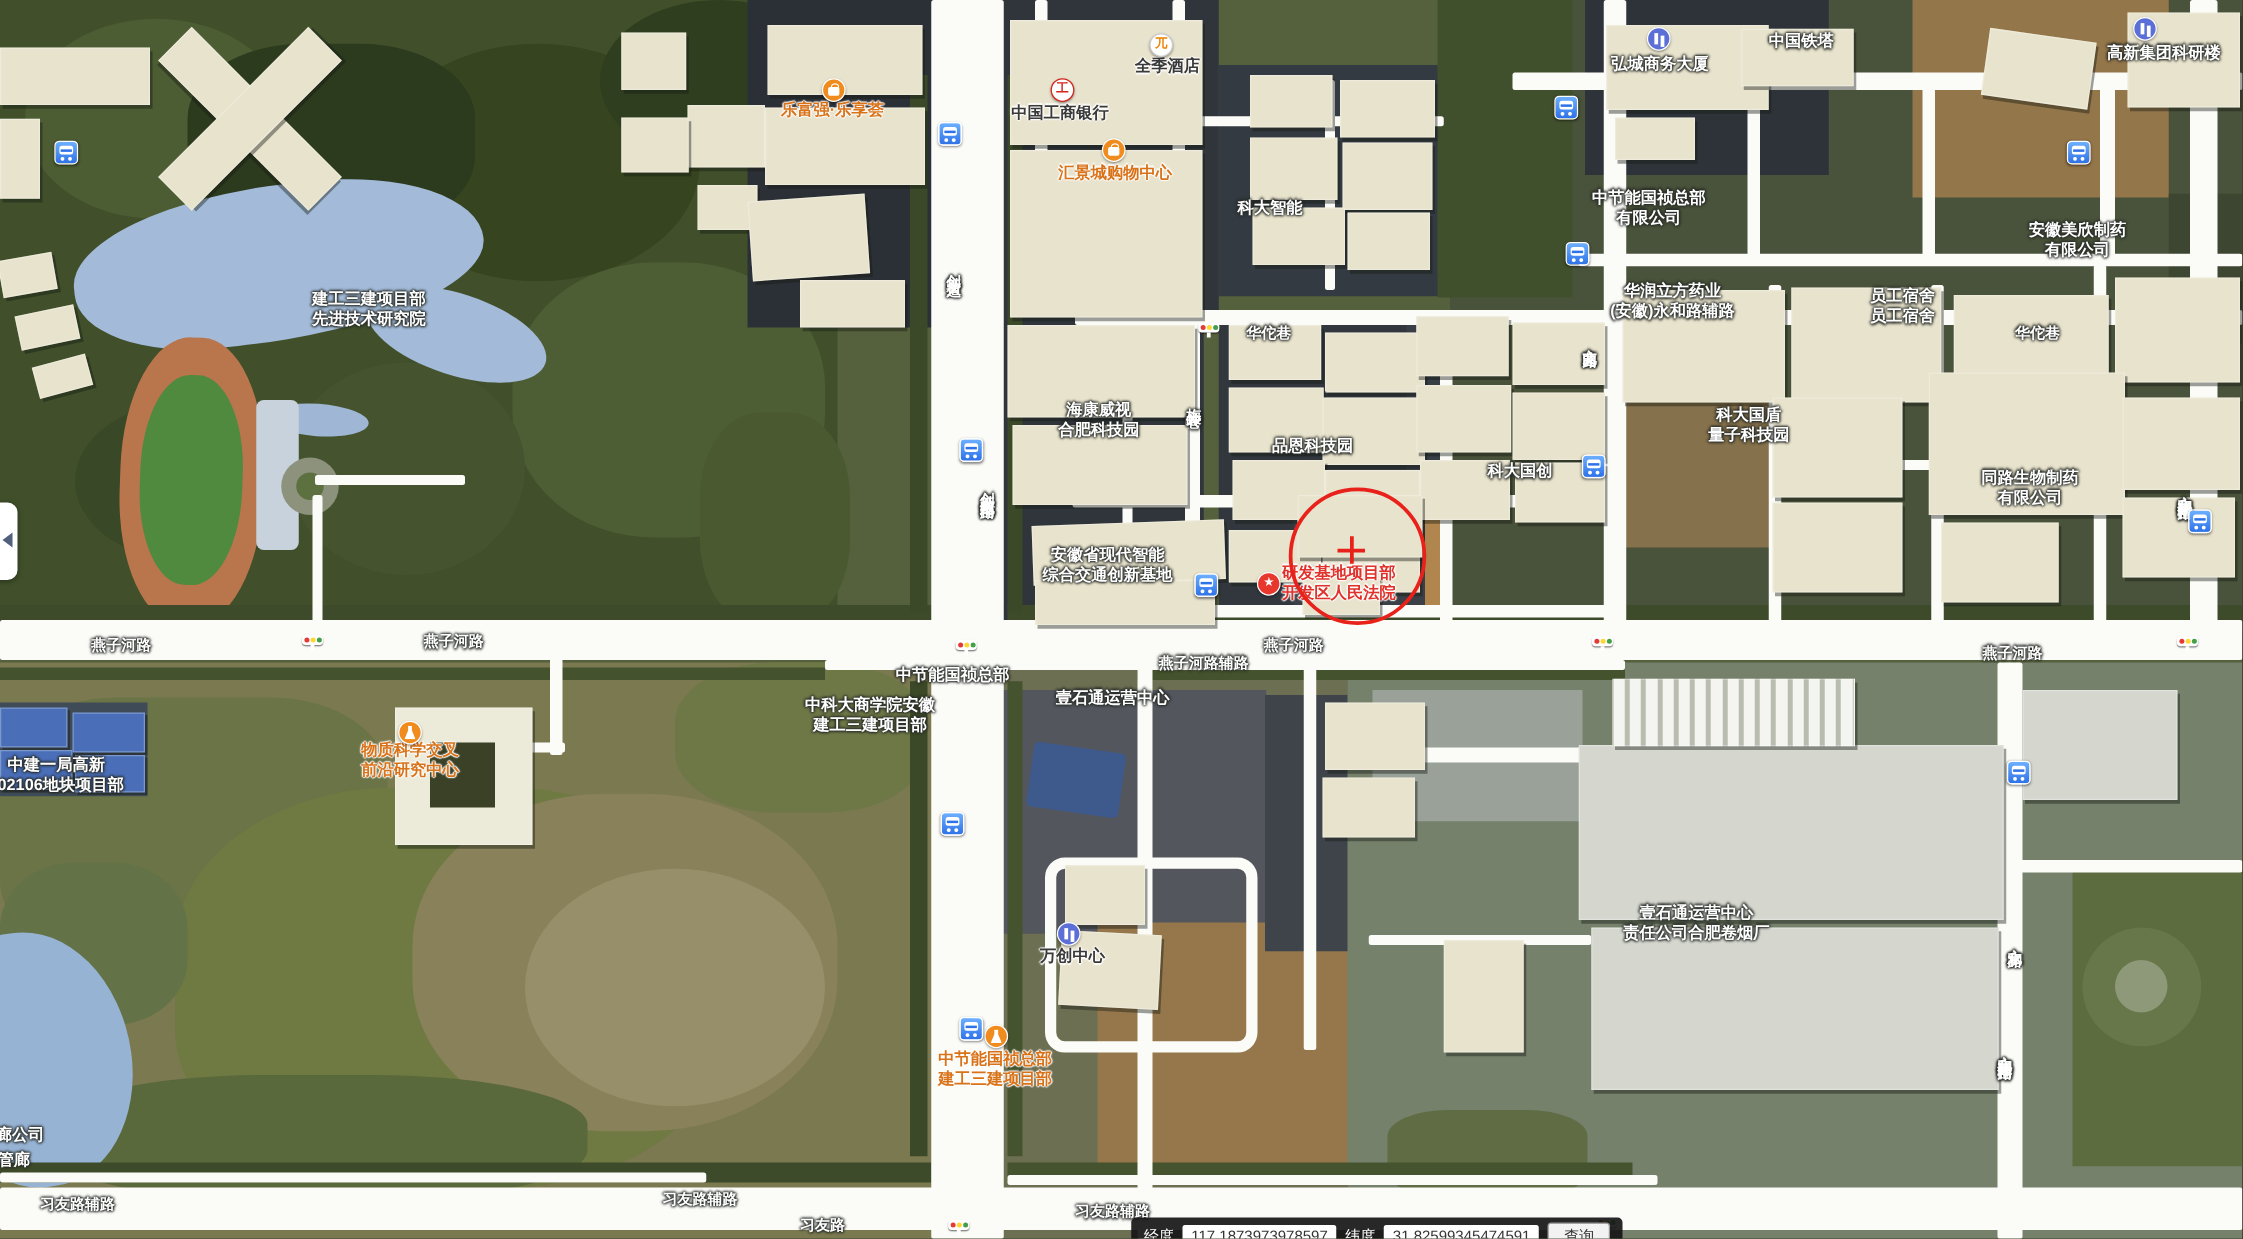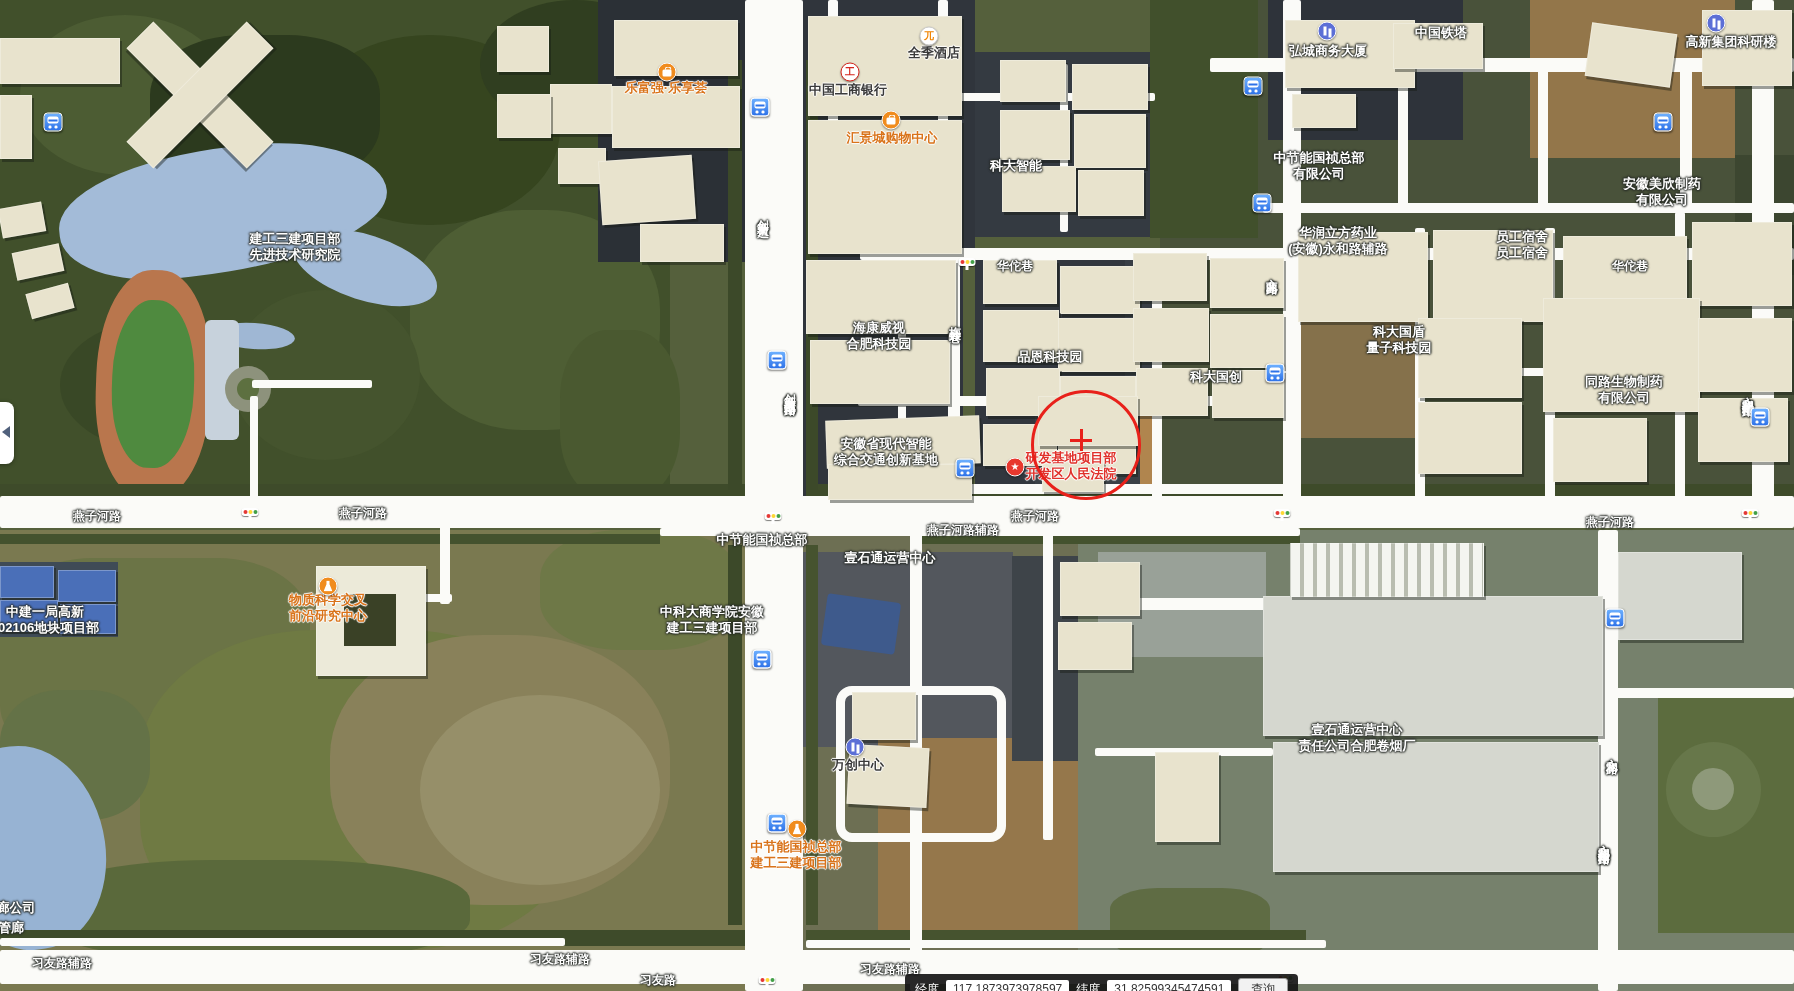--- a/index.html
+++ b/index.html
@@ -367,21 +367,21 @@
         <span>物质科学交叉</span>
         <span>前沿研究中心</span>
       </div>
       <div class="icon pin icon-flask" style="left: 328px; top: 586px;">
         <i></i>
       </div>
       <div class="mlabel poilbl t-white" style="left: 45px; top: 620px;">
         <span>中建一局高新</span>
         <span>202106地块项目部</span>
       </div>
-      <div class="mlabel poilbl t-white" style="left: 712px; top: 572px; margin-top: 48px;">
+      <div class="mlabel poilbl t-white" style="left: 696px; top: 572px;">
         <span>中科大商学院安徽</span>
         <span>建工三建项目部</span>
       </div>
       <div class="mlabel poilbl t-white" style="left: 762px; top: 540px;">
         <span>中节能国祯总部</span>
       </div>
       <div class="mlabel poilbl t-white" style="left: 890px; top: 558px;">
         <span>壹石通运营中心</span>
       </div>
       <div class="mlabel poilbl t-dark" style="left: 858px; top: 765px;">

